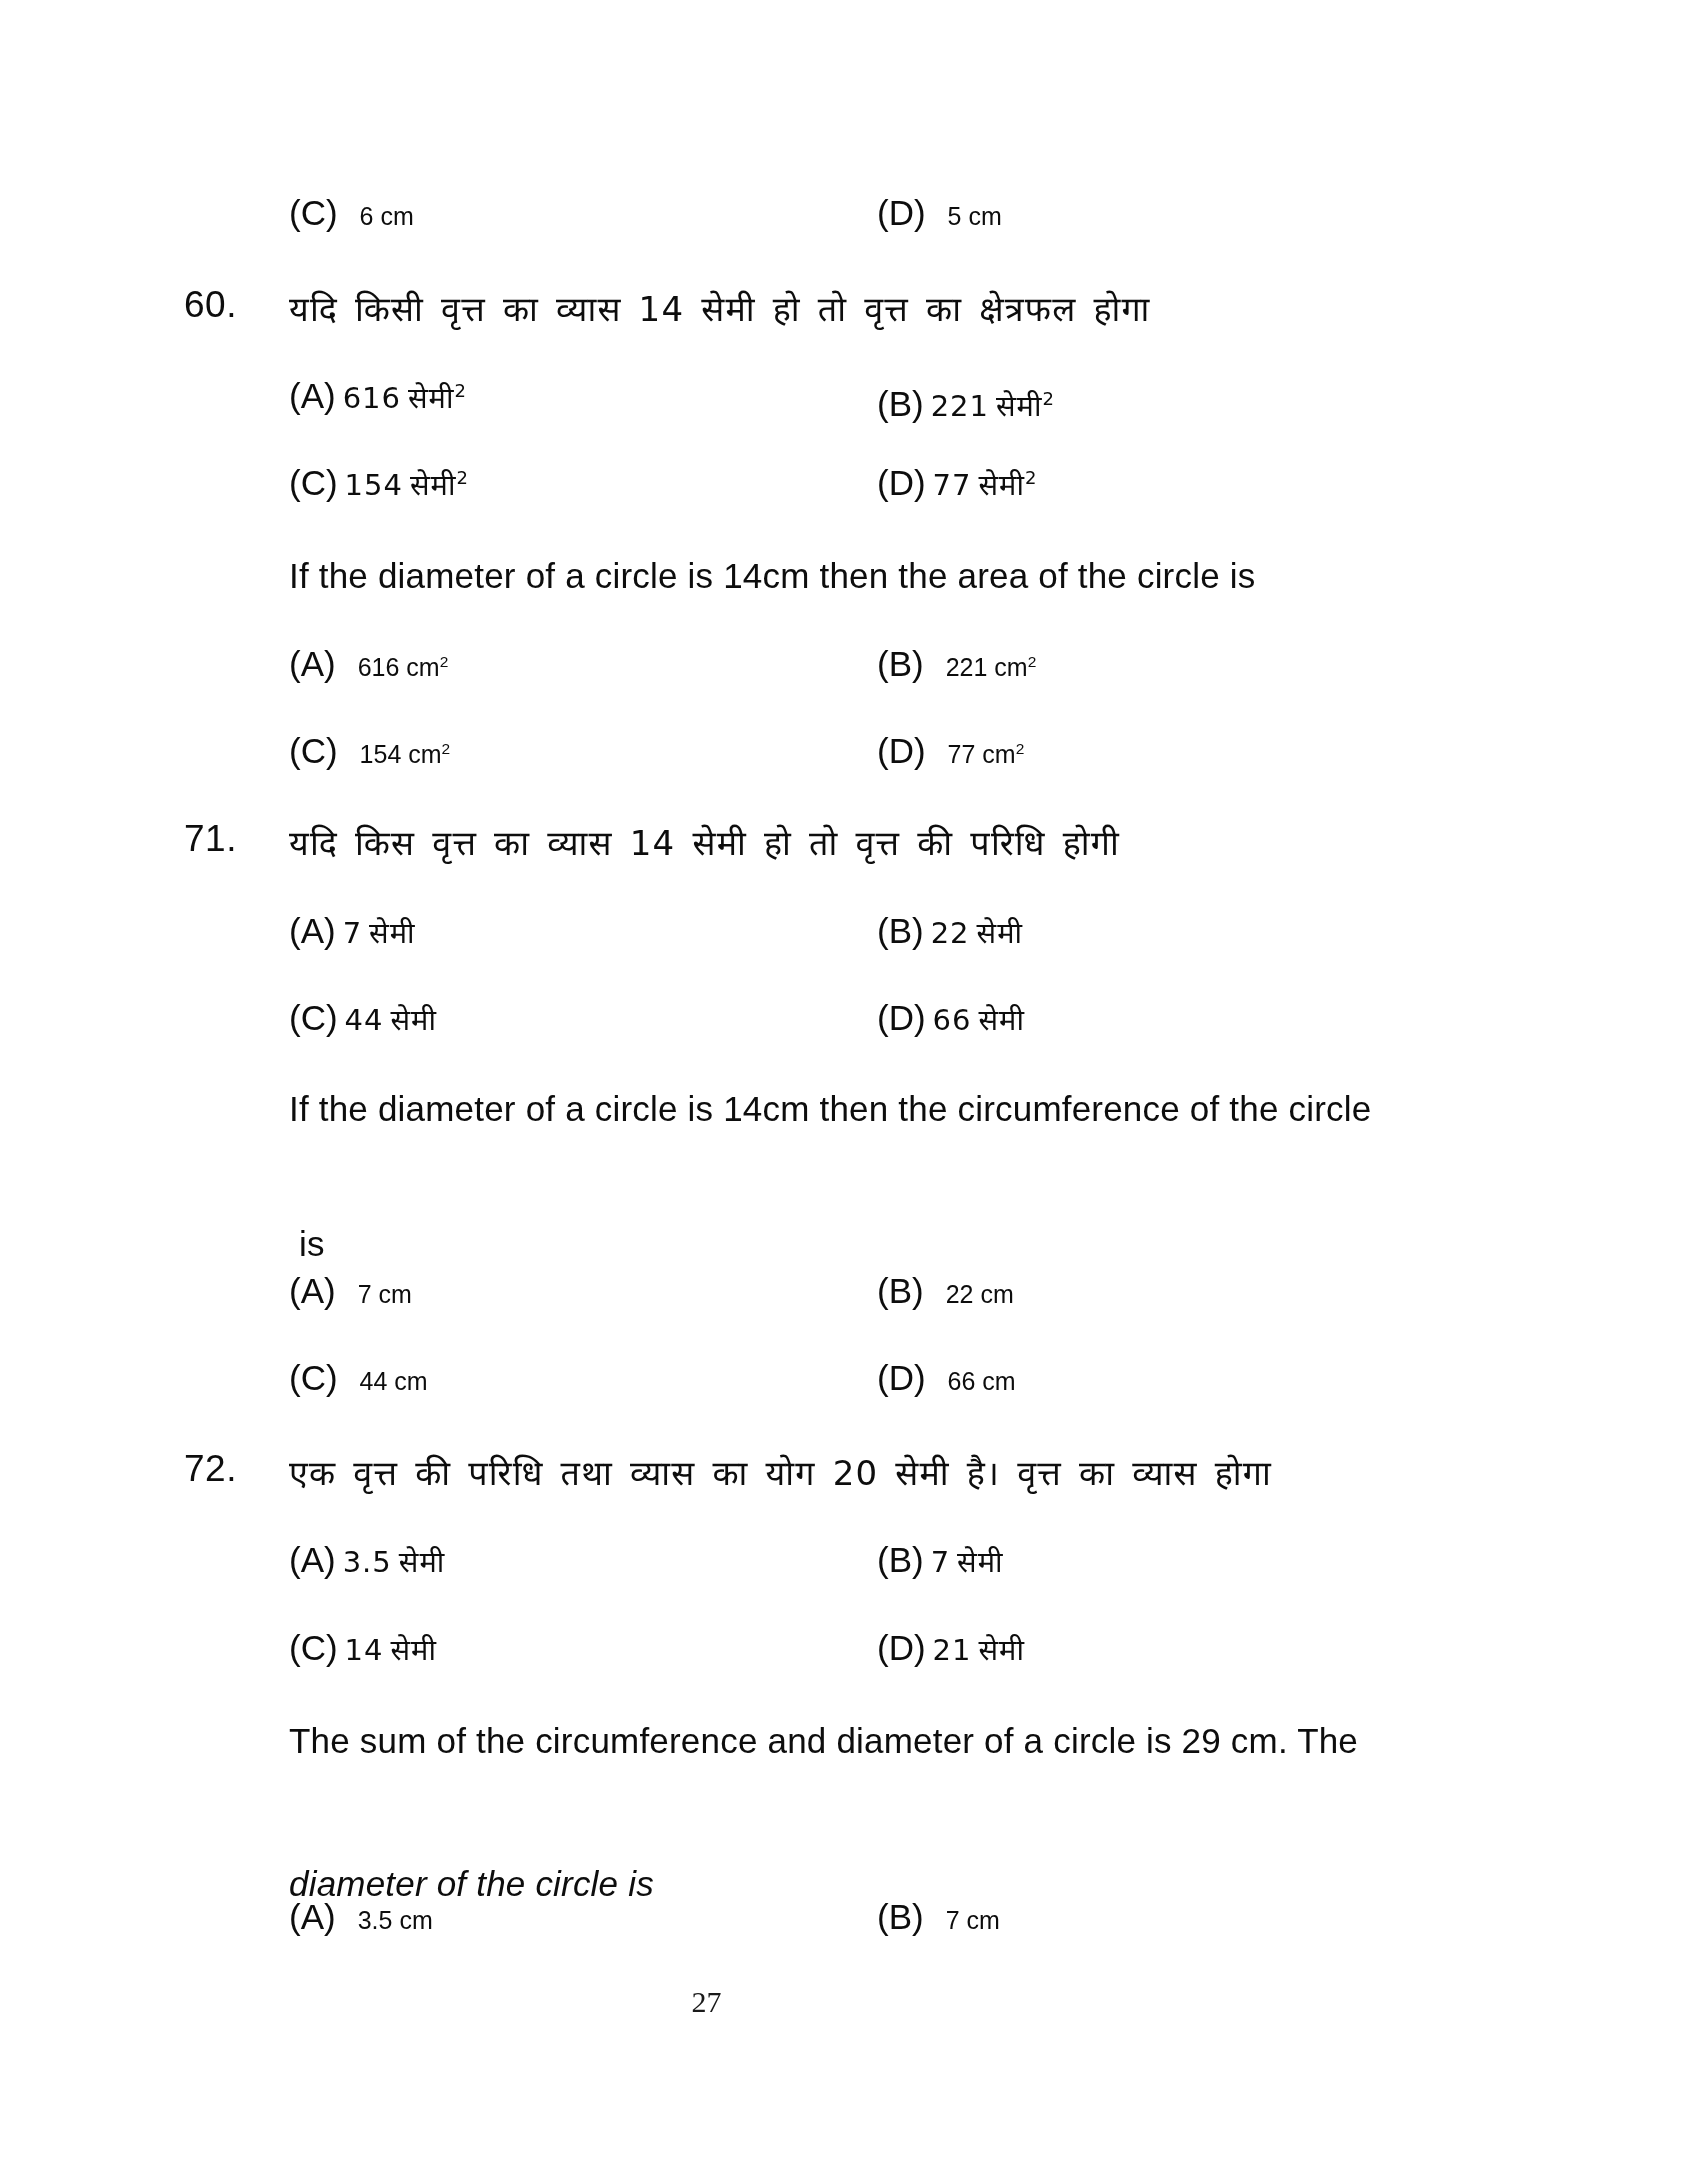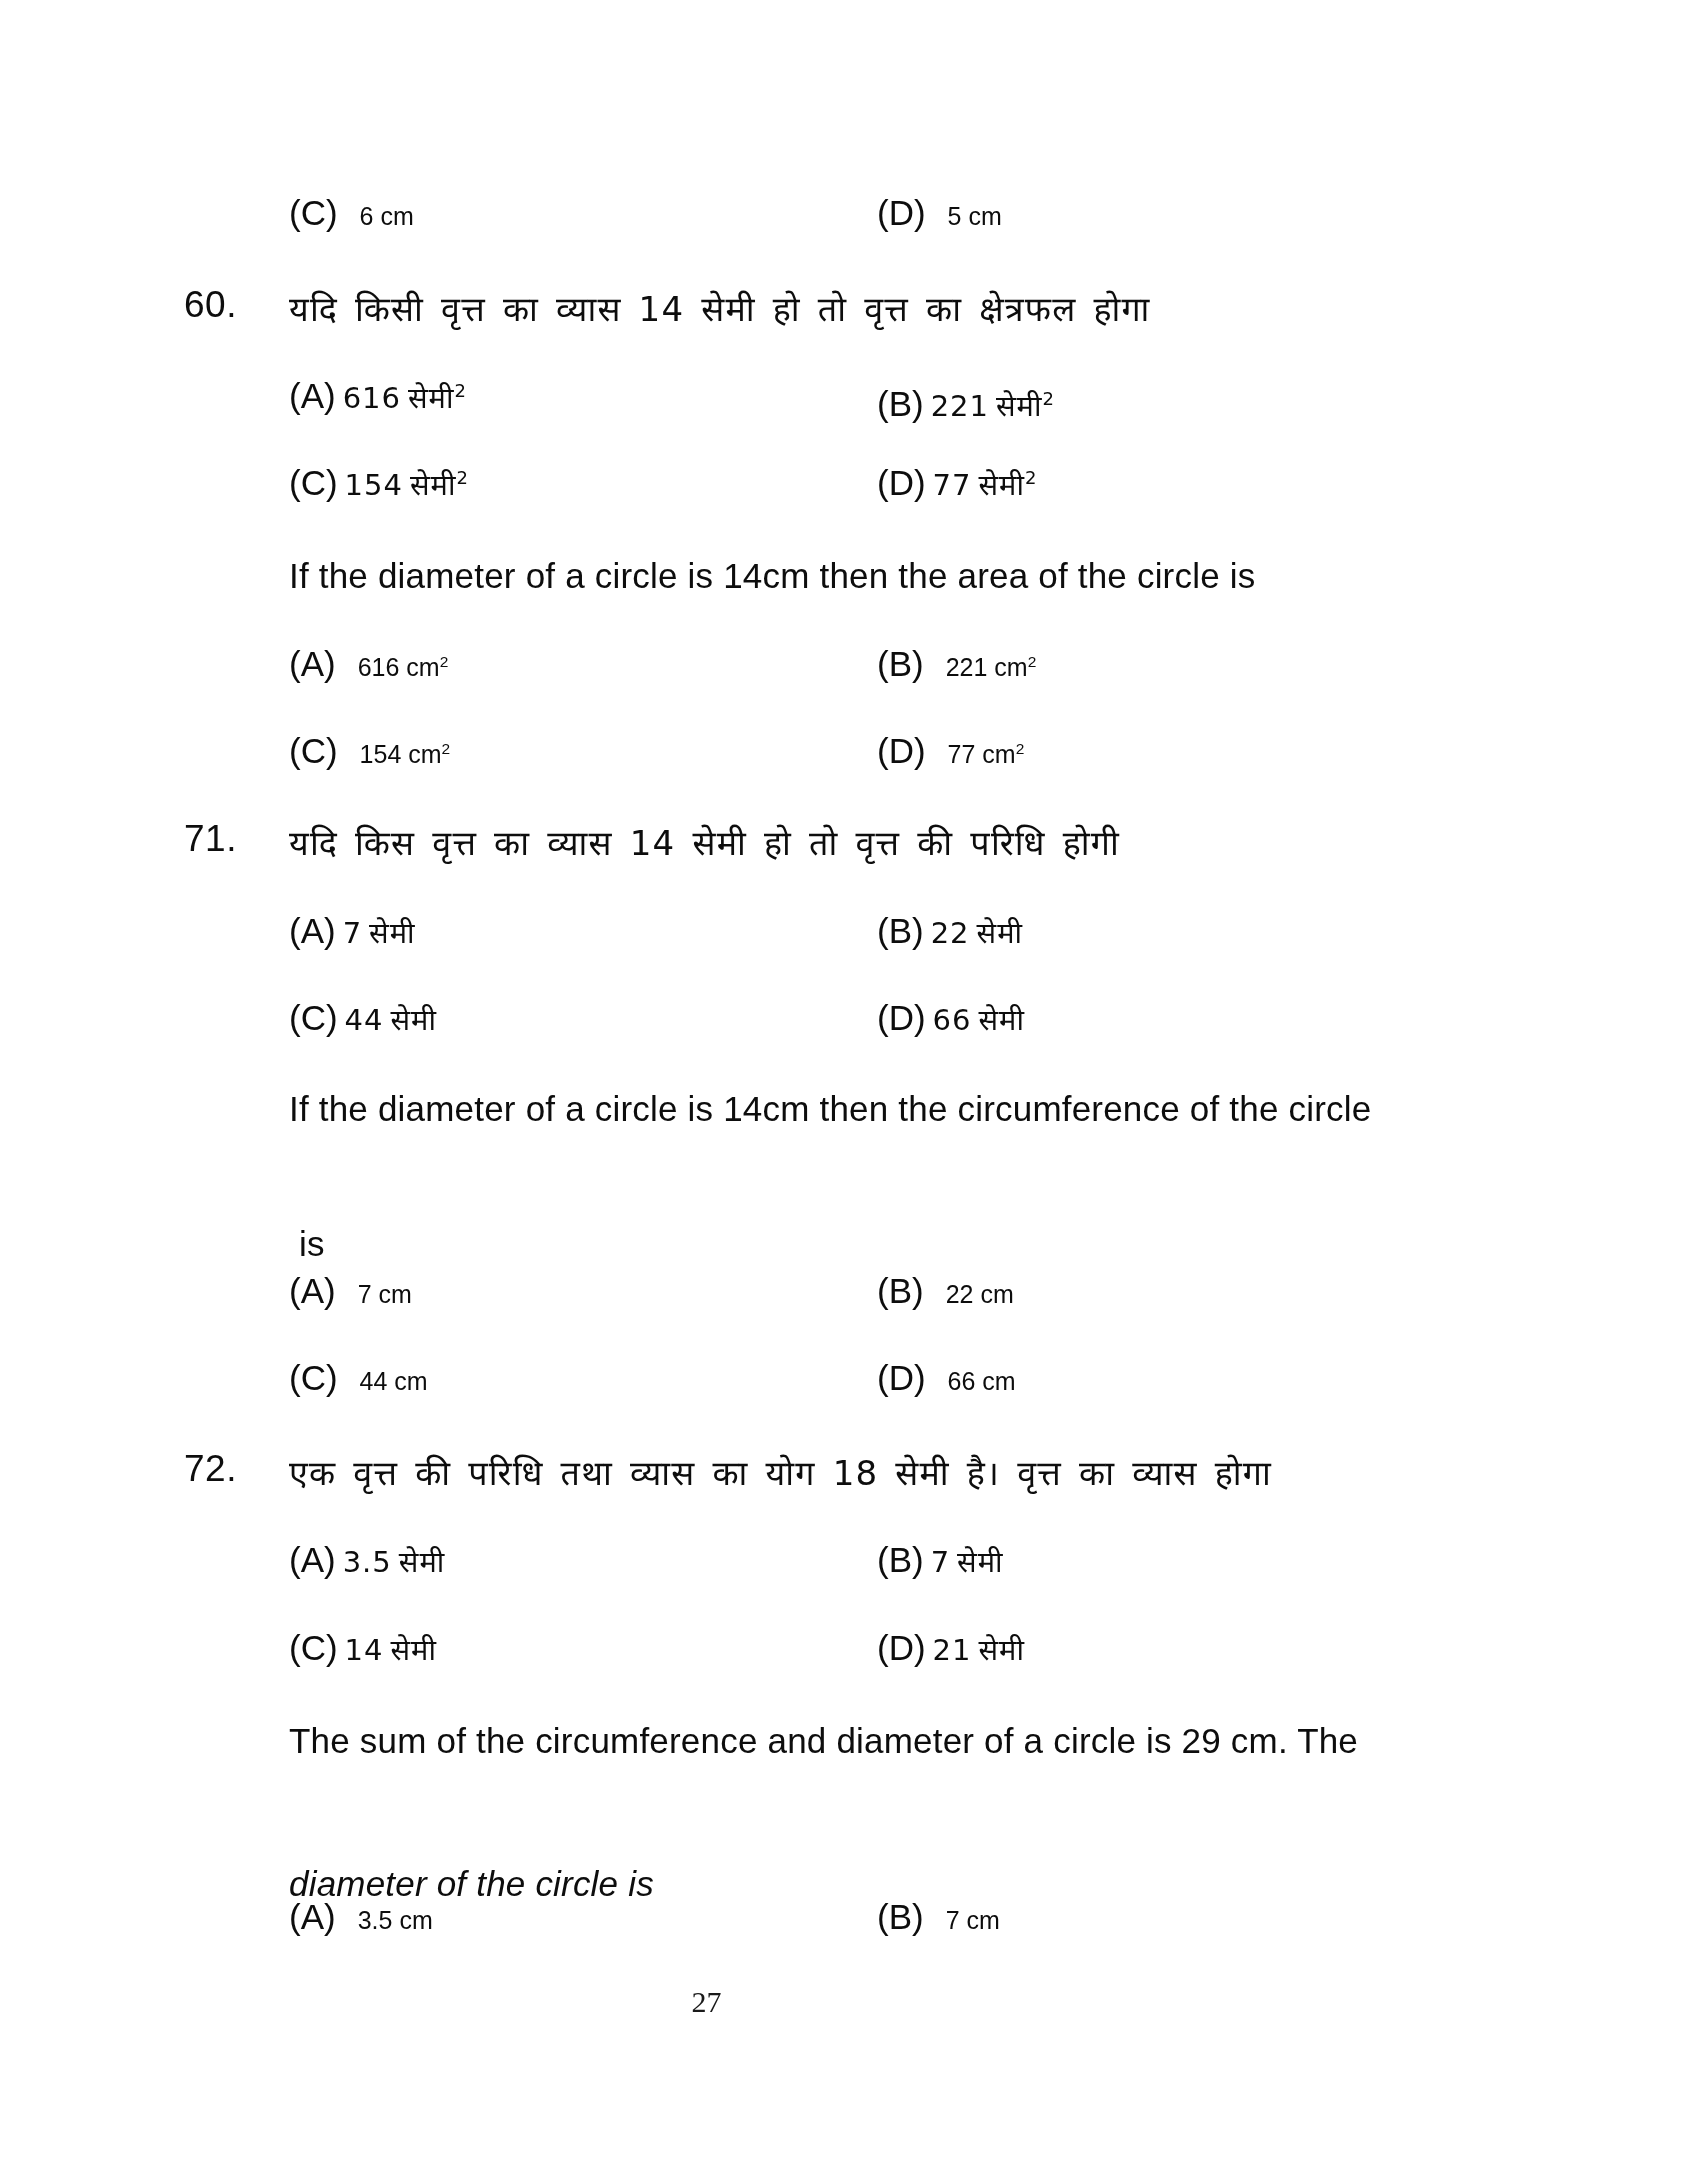--- a/index.html
+++ b/index.html
@@ -182,21 +182,21 @@
     </div>
 
     <div class="opt col-left" style="top:1358px;text-align:right;">
       <span class="lab">(C)</span><span class="val-en"><span>44</span>&nbsp;<span>cm</span></span>
     </div>
     <div class="opt col-right" style="top:1358px;">
       <span class="lab">(D)</span><span class="val-en"><span>66</span>&nbsp;<span>cm</span></span>
     </div>
 
     <div class="qnum" style="top:1448px;">72.</div>
-    <div class="qtext-hi" style="top:1449px;">एक वृत्त की परिधि तथा व्यास का योग 18 सेमी है। वृत्त का व्यास होगा</div>
+    <div class="qtext-hi" style="top:1449px;">एक वृत्त की परिधि तथा व्यास का योग 20 सेमी है। वृत्त का व्यास होगा</div>
 
     <div class="opt col-left" style="top:1540px;">
       <span class="lab">(A)</span><span class="val-hi"><span>3.5</span><span class="unit">सेमी</span></span>
     </div>
     <div class="opt col-right" style="top:1540px;">
       <span class="lab">(B)</span><span class="val-hi"><span>7</span><span class="unit">सेमी</span></span>
     </div>
 
     <div class="opt col-left" style="top:1628px;">
       <span class="lab">(C)</span><span class="val-hi"><span>14</span><span class="unit">सेमी</span></span>

